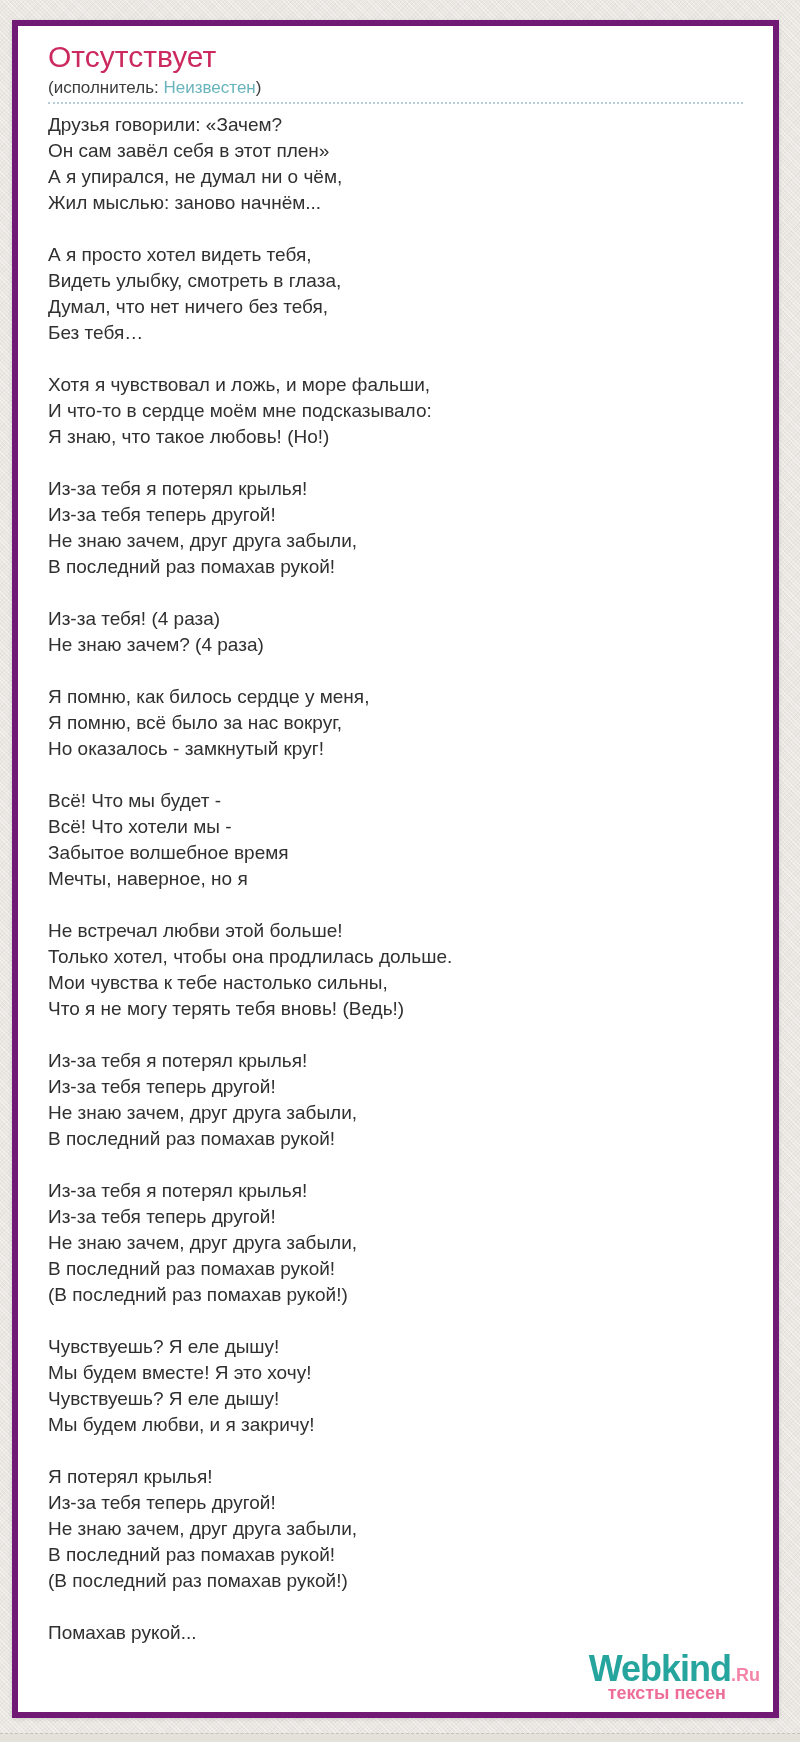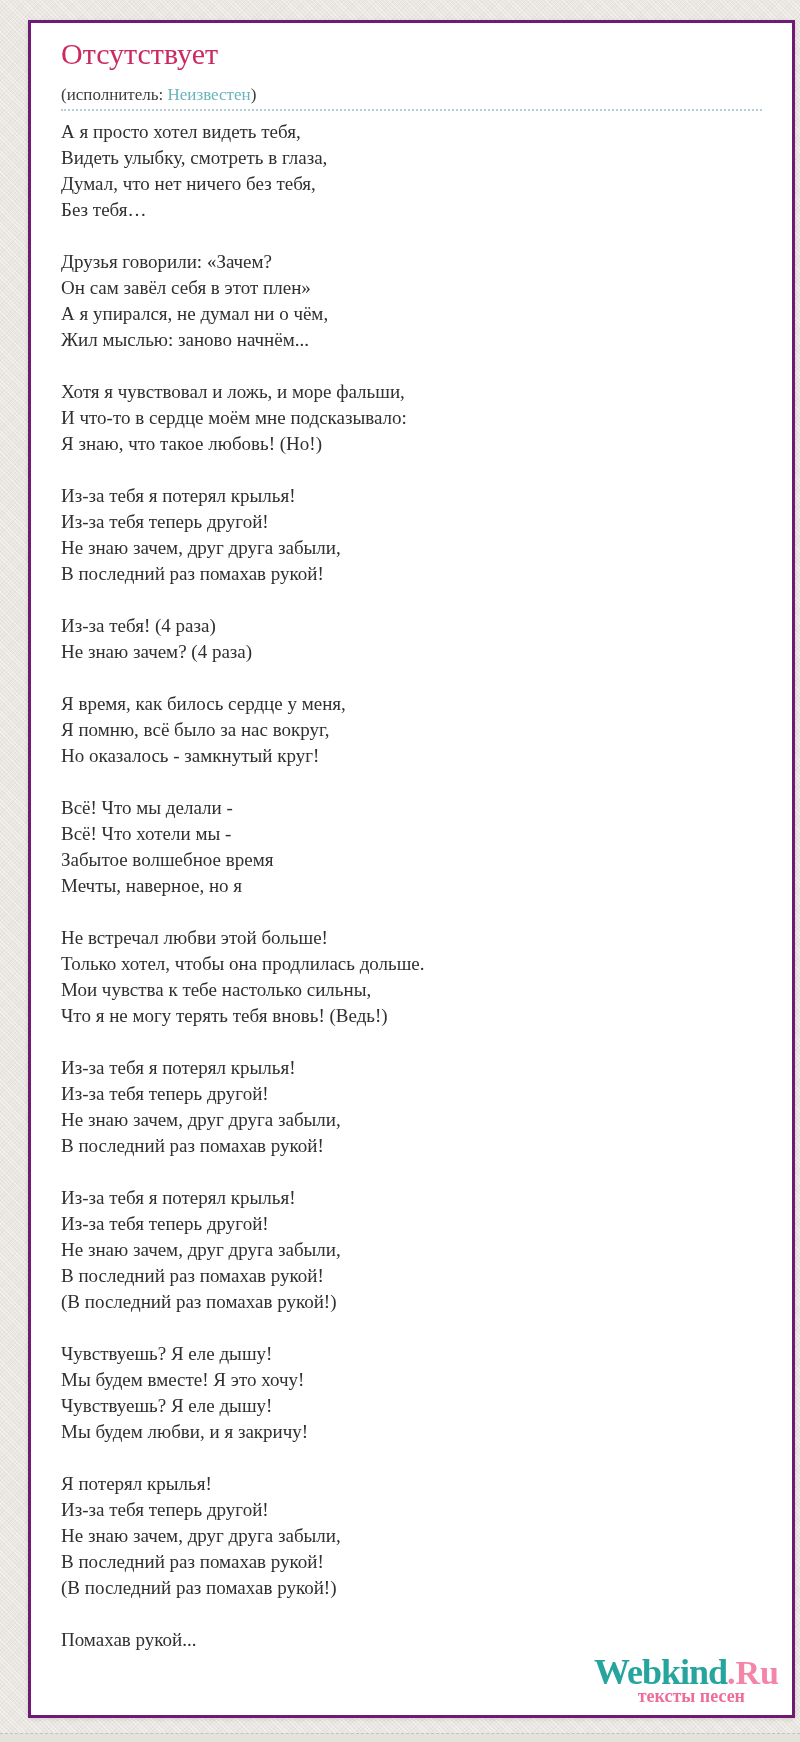--- a/index.html
+++ b/index.html
@@ -12,43 +12,42 @@
     position: relative;
     overflow: hidden;
     font-family: "Liberation Sans", sans-serif;
     background-color: #eae7e2;
     background-image:
       repeating-linear-gradient(45deg, rgba(255,255,255,0.40) 0px, rgba(255,255,255,0.40) 1px, transparent 1px, transparent 3px),
       repeating-linear-gradient(-45deg, rgba(185,180,172,0.14) 0px, rgba(185,180,172,0.14) 1px, transparent 1px, transparent 3px);
   }
   .card {
     position: absolute;
-    left: 28px;
+    left: 12px;
     top: 20px;
     width: 767px;
     height: 1698px;
     box-sizing: border-box;
     background: #ffffff;
-    border: 3px solid #701a75;
+    border: 6px solid #701a75;
     box-shadow: 0 1px 4px rgba(0,0,0,0.12);
     padding: 14px 30px 0 30px;
-    font-family: Liberation Serif, serif;
   }
   .song-title {
     margin: 0;
     font-size: 30px;
     line-height: 34px;
     font-weight: normal;
     color: var(--title-color, #cc2a5f);
   }
   .artist-line {
     font-size: 17px;
     line-height: 20px;
     color: #3c3c3c;
-    margin-top: 14px;
+    margin-top: 4px;
   }
   .artist-link {
     color: var(--artist-link-color, #68b4bc);
     text-decoration: none;
     cursor: pointer;
   }
   .separator {
     border-bottom: 2px dotted var(--separator-color, #b7cdd7);
     margin-top: 4px;
   }
@@ -70,21 +69,21 @@
     display: block;
     cursor: pointer;
   }
   .logo-main {
     font-size: 36px;
     font-weight: bold;
     letter-spacing: -1px;
     color: var(--logo-teal, #26a49e);
   }
   .logo-suffix {
-    font-size: 34px;
+    font-size: 18px;
     font-weight: bold;
     color: var(--logo-pink, #f585a8);
   }
   .logo-tagline {
     font-size: 18px;
     font-weight: bold;
     color: var(--tagline-pink, #ee6d98);
     margin-top: -3px;
     padding-right: 34px;
   }
@@ -106,53 +105,53 @@
   <h1 class="song-title">Отсутствует</h1>
 
   <div class="artist-line">
     <span>(исполнитель: </span><a class="artist-link">Неизвестен</a><span>)</span>
   </div>
 
   <div class="separator"></div>
 
   <div class="lyrics">
       <div class="stanza">
+        <div class="lyric-line">Друзья говорили: «Зачем?</div>
+        <div class="lyric-line">Он сам завёл себя в этот плен»</div>
+        <div class="lyric-line">А я упирался, не думал ни о чём,</div>
+        <div class="lyric-line">Жил мыслью: заново начнём...</div>
+      </div>
+      <div class="stanza">
         <div class="lyric-line">А я просто хотел видеть тебя,</div>
         <div class="lyric-line">Видеть улыбку, смотреть в глаза,</div>
         <div class="lyric-line">Думал, что нет ничего без тебя,</div>
         <div class="lyric-line">Без тебя…</div>
       </div>
       <div class="stanza">
-        <div class="lyric-line">Друзья говорили: «Зачем?</div>
-        <div class="lyric-line">Он сам завёл себя в этот плен»</div>
-        <div class="lyric-line">А я упирался, не думал ни о чём,</div>
-        <div class="lyric-line">Жил мыслью: заново начнём...</div>
-      </div>
-      <div class="stanza">
         <div class="lyric-line">Хотя я чувствовал и ложь, и море фальши,</div>
         <div class="lyric-line">И что-то в сердце моём мне подсказывало:</div>
         <div class="lyric-line">Я знаю, что такое любовь! (Но!)</div>
       </div>
       <div class="stanza">
         <div class="lyric-line">Из-за тебя я потерял крылья!</div>
         <div class="lyric-line">Из-за тебя теперь другой!</div>
         <div class="lyric-line">Не знаю зачем, друг друга забыли,</div>
         <div class="lyric-line">В последний раз помахав рукой!</div>
       </div>
       <div class="stanza">
         <div class="lyric-line">Из-за тебя! (4 раза)</div>
         <div class="lyric-line">Не знаю зачем? (4 раза)</div>
       </div>
       <div class="stanza">
-        <div class="lyric-line">Я время, как билось сердце у меня,</div>
+        <div class="lyric-line">Я помню, как билось сердце у меня,</div>
         <div class="lyric-line">Я помню, всё было за нас вокруг,</div>
         <div class="lyric-line">Но оказалось - замкнутый круг!</div>
       </div>
       <div class="stanza">
-        <div class="lyric-line">Всё! Что мы делали -</div>
+        <div class="lyric-line">Всё! Что мы будет -</div>
         <div class="lyric-line">Всё! Что хотели мы -</div>
         <div class="lyric-line">Забытое волшебное время</div>
         <div class="lyric-line">Мечты, наверное, но я</div>
       </div>
       <div class="stanza">
         <div class="lyric-line">Не встречал любви этой больше!</div>
         <div class="lyric-line">Только хотел, чтобы она продлилась дольше.</div>
         <div class="lyric-line">Мои чувства к тебе настолько сильны,</div>
         <div class="lyric-line">Что я не могу терять тебя вновь! (Ведь!)</div>
       </div>

